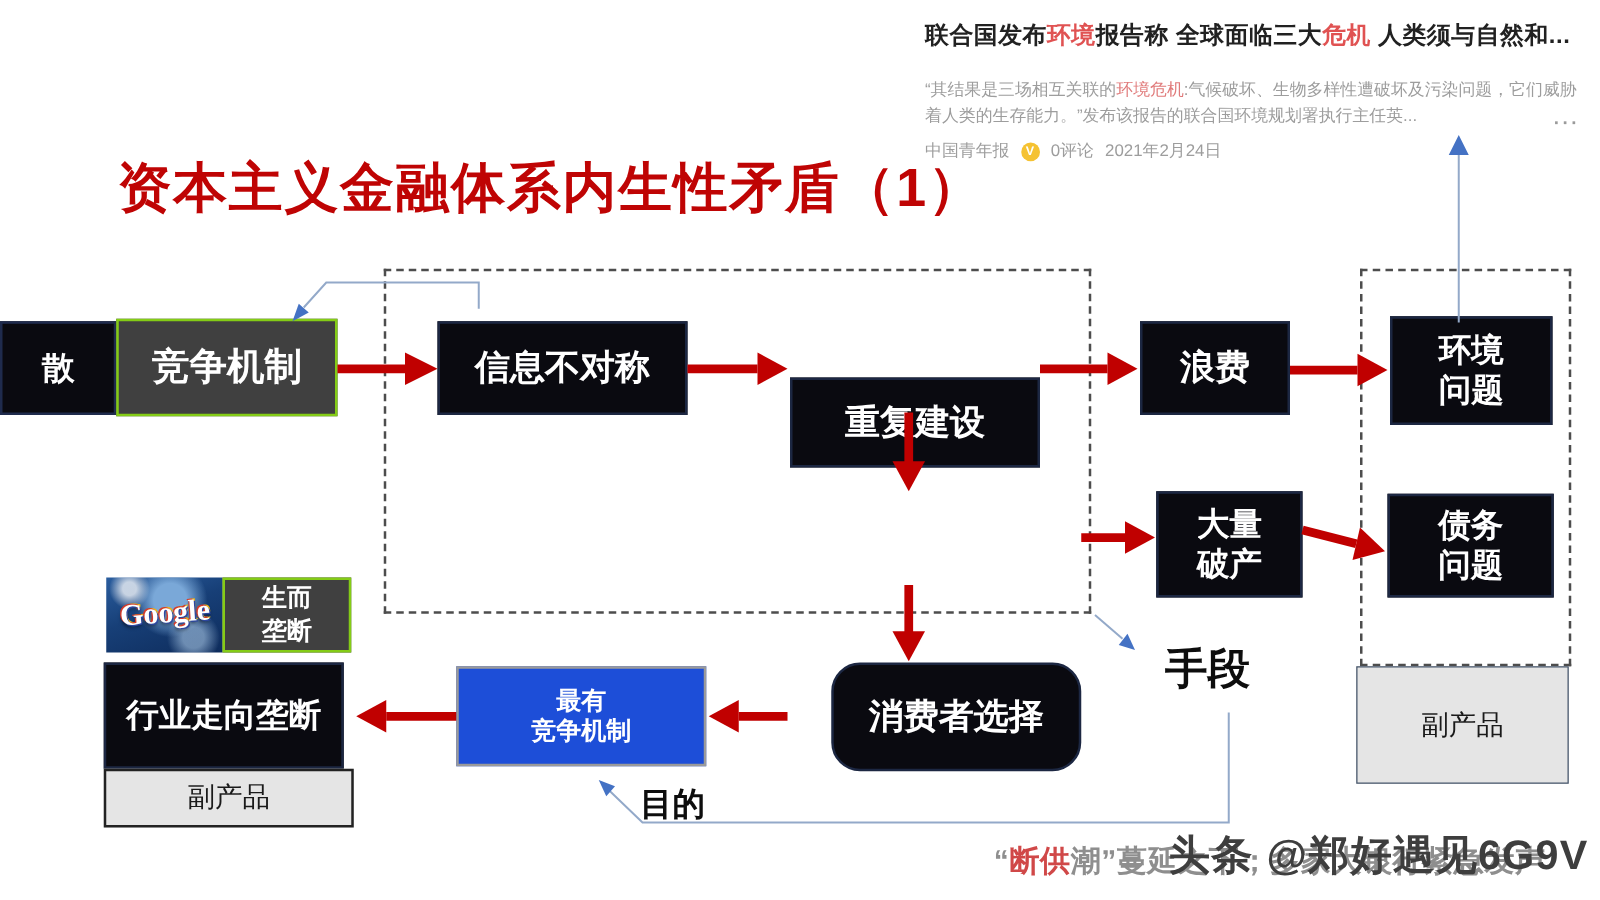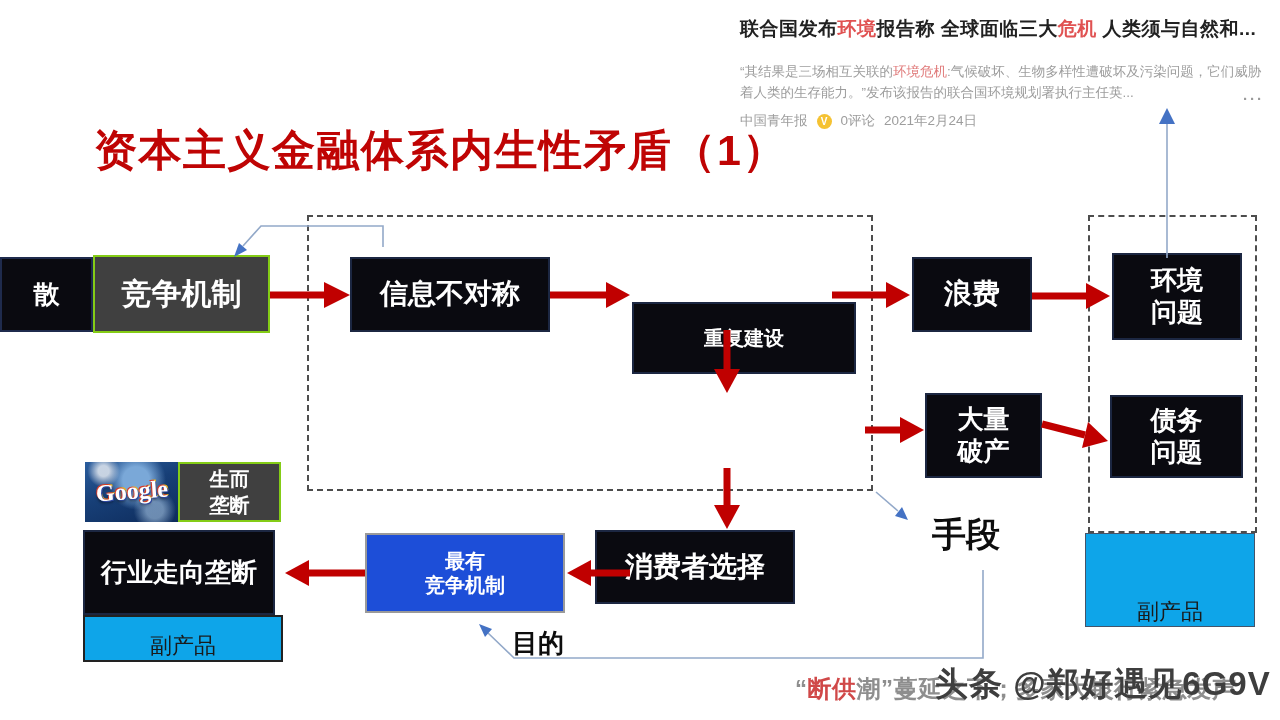--- a/index.html
+++ b/index.html
@@ -24,32 +24,32 @@
     color:#bf0404; letter-spacing:1.5px; white-space:nowrap; }
   
   .dashed-rect { position:absolute; border:2px dashed #4d4d4d; background:transparent; z-index:1; }
   .rect-main  { left:307px; top:215px; width:566px; height:276px; }
   .rect-right { left:1088px; top:215px; width:169px; height:318px; }
   
   .bx { position:absolute; display:flex; flex-direction:column; align-items:center; justify-content:center;
     text-align:center; z-index:2; line-height:1.22; }
   .bx-black { background:#0a0a10; color:#ffffff; border:2px solid #1c2742; font-weight:600; }
   .bx-red   { background:#404040; color:#ffffff; border:2px solid #84cc16; font-weight:600; }
-  .bx-white { background:#0ea5e9; color:#1a1a1a;justify-content:flex-end; }
+  .bx-white { background:#e5e5e5; color:#1a1a1a; }
   .bx-yellow{ background:#1d4ed8; color:#ffffff; border:2px solid #9a9a9a; font-weight:700; }
   .b-scatter    { left:0;     top:257px; width:93px;  height:75px; font-size:26px; border-color:#1f2b4d; }
   .b-competition{ left:93px;  top:255px; width:177px; height:78px; font-size:30px; }
   .b-info       { left:350px; top:257px; width:200px; height:75px; font-size:28px; }
-  .b-duplicate  { left:632px; top:258px; width:224px; height:72px; font-size:20px;margin-top:44px; }
+  .b-duplicate  { left:632px; top:258px; width:200px; height:72px; font-size:28px;margin-top:44px; }
   .b-waste      { left:912px; top:257px; width:120px; height:75px; font-size:28px; }
   .b-env        { left:1112px;top:253px; width:130px; height:87px; font-size:26px; }
   .b-pk         { left:607px; top:394px; width:258px; height:74px; font-size:28px; }
   .b-bankrupt   { left:925px; top:393px; width:117px; height:85px; font-size:26px; }
   .b-debt       { left:1110px;top:395px; width:133px; height:83px; font-size:26px; }
-  .b-consumer   { left:595px; top:530px; width:200px; height:74px; font-size:28px; }
+  .b-consumer   { left:665px; top:530px; width:200px; height:87px; font-size:28px;border-radius:23px; }
   .b-best       { left:365px; top:533px; width:200px; height:80px; font-size:20px; }
   .b-monopoly   { left:83px;  top:530px; width:192px; height:85px; font-size:26px;text-align:center; }
   .b-byp-left   { left:83px;  top:615px; width:200px; height:47px; font-size:22px; border:2px solid #222; }
   .b-byp-right  { left:1085px;top:533px; width:170px; height:94px; font-size:22px; border:1.5px solid #44546a; }
   .b-born       { left:178px; top:462px; width:103px; height:60px; font-size:20px; line-height:1.3; }
   
   .b-google { left:85px; top:462px; width:93px; height:60px; overflow:hidden;
     background:
       radial-gradient(circle at 20% 15%, rgba(255,255,255,.75) 0 6%, transparent 18%),
       radial-gradient(circle at 75% 80%, rgba(200,230,255,.5) 0 10%, transparent 25%),

